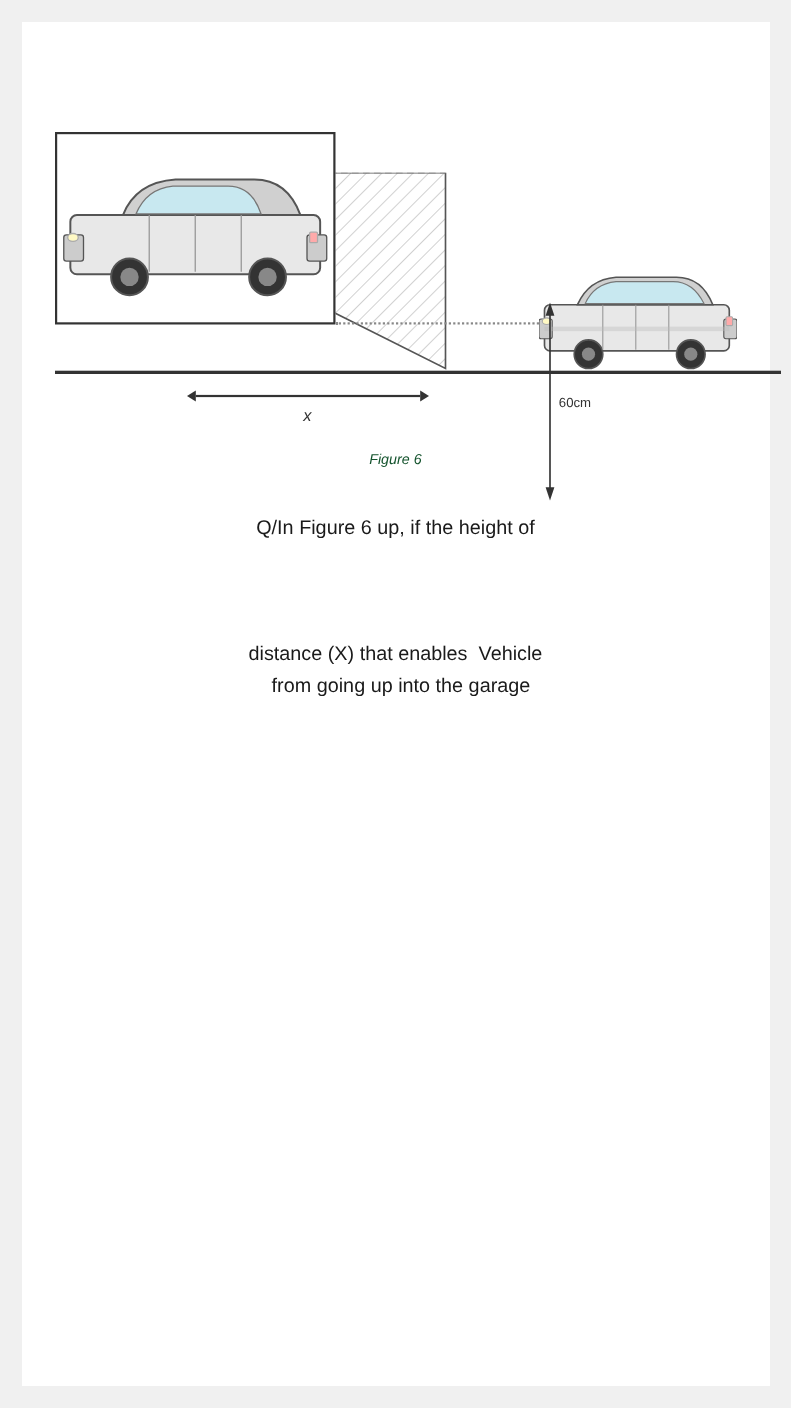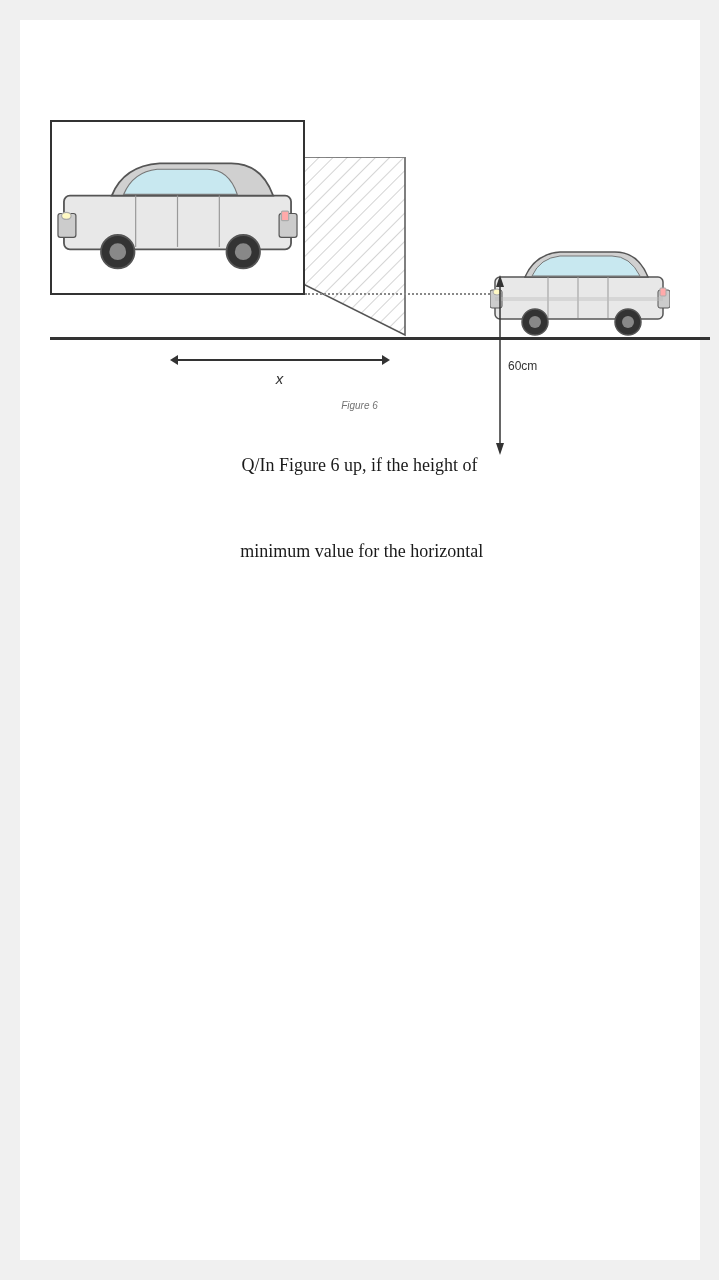--- a/index.html
+++ b/index.html
@@ -126,31 +126,31 @@
       transform: translateX(-50%);
       font-family: Arial, sans-serif;
       font-size: 14px;
       font-style: italic;
       color: #333;
     }
 
     
     .figure-caption {
       text-align: center;
-      margin-top: 0;
+      margin-top: 10px;
       font-family: Arial, sans-serif;
-      font-size: 10px;
-      color: #737373;
+      font-size: 13px;
+      color: #14532d;
       font-style: italic;
     }
 
     
     .question-text {
       margin-top: 40px;
-      font-family: Liberation Serif, serif;
+      font-family: Liberation Sans, sans-serif;
       font-size: 18px;
       line-height: 1.6;
       color: #1a1a1a;
       text-align: center;
       padding: 0 10px;
     }
 
     
     .car-svg {
       width: 100%;
@@ -259,18 +259,18 @@
   </div>
 
   <div class="figure-caption">
     <span>Figure 6</span>
   </div>
 
   <div class="question-text">
     <span>Q/In Figure 6 up, if the height of</span><br>
     <br>
     <br>
-    <span>&nbsp;minimum value for the horizontal</span><br>
     <br>
-    <br>
+    <span>distance (X) that enables&nbsp;&nbsp;Vehicle</span><br>
+    <span>&nbsp;&nbsp;from going up into the garage</span><br>
   </div>
 
 </div>
 
 </body></html>

